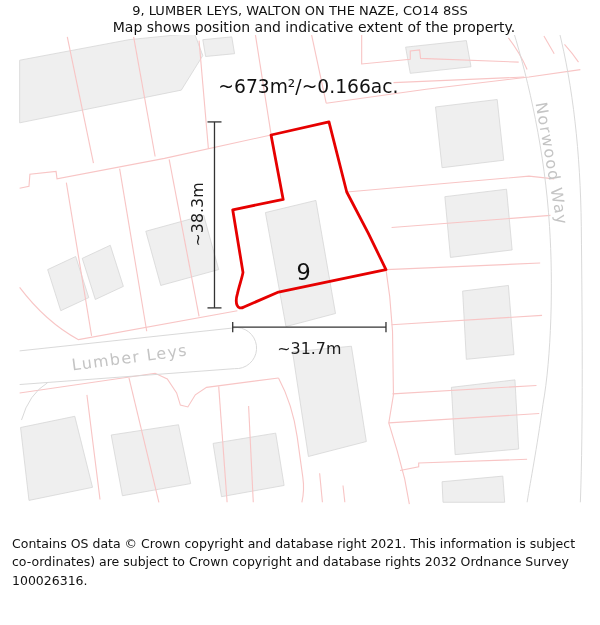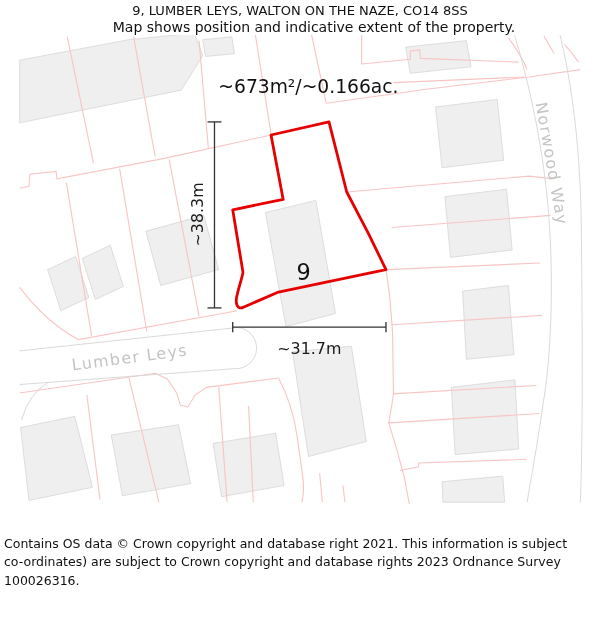--- a/index.html
+++ b/index.html
@@ -14,21 +14,21 @@
   .parcel{fill:none;stroke:var(--parcel,#f8c5c5);stroke-width:1.2;}
   .roadline{fill:none;stroke:var(--road,#d6d6d6);stroke-width:1;}
   .redline{fill:none;stroke:var(--outline,#e60000);stroke-width:3;stroke-linejoin:round;}
   .dimline{stroke:var(--dim,#333333);stroke-width:1.4;}
   .maplabel{fill:#111;}
   .arealabel{font-size:20px;}
   .dimlabel{font-size:17px;fill:#1a1a1a;}
   .plotnum{font-size:24px;}
   .streetlabel{font-size:17px;fill:var(--streetcol,#c4c4c4);letter-spacing:1.5px;}
   .footer{position:absolute;top:535px;left:0;width:600px;height:90px;background:#ffffff;z-index:5;}
-  .footer div{font-size:12.5px;line-height:18.4px;color:#111;padding-left:4px;white-space:nowrap;}
+  .footer div{font-size:12.5px;line-height:18.4px;color:#111;padding-left:12px;white-space:nowrap;}
 </style>
 </head>
 <body>
 
 <div class="page">
 
   <div class="header">
     <div class="title">9, LUMBER LEYS, WALTON ON THE NAZE, CO14 8SS</div>
     <div class="subtitle">Map shows position and indicative extent of the property.</div>
   </div>
@@ -114,17 +114,17 @@
         <text class="maplabel dimlabel" x="190" y="233" text-anchor="middle" transform="rotate(-90 190 227)">~38.3m</text>
         <text class="maplabel dimlabel" x="310" y="376" text-anchor="middle">~31.7m</text>
         <text class="maplabel arealabel" x="309" y="97" text-anchor="middle">~673m²/~0.166ac.</text>
         <text class="maplabel plotnum" x="304" y="297" text-anchor="middle">9</text>
       </g>
     </svg>
   </div>
 
   <div class="footer">
     <div>Contains OS data © Crown copyright and database right 2021. This information is subject</div>
-    <div>co-ordinates) are subject to Crown copyright and database rights 2023 Ordnance Survey</div>
+    <div>co-ordinates) are subject to Crown copyright and database rights 2032 Ordnance Survey</div>
     <div>100026316.</div>
   </div>
 
 </div>
 
 </body></html>

